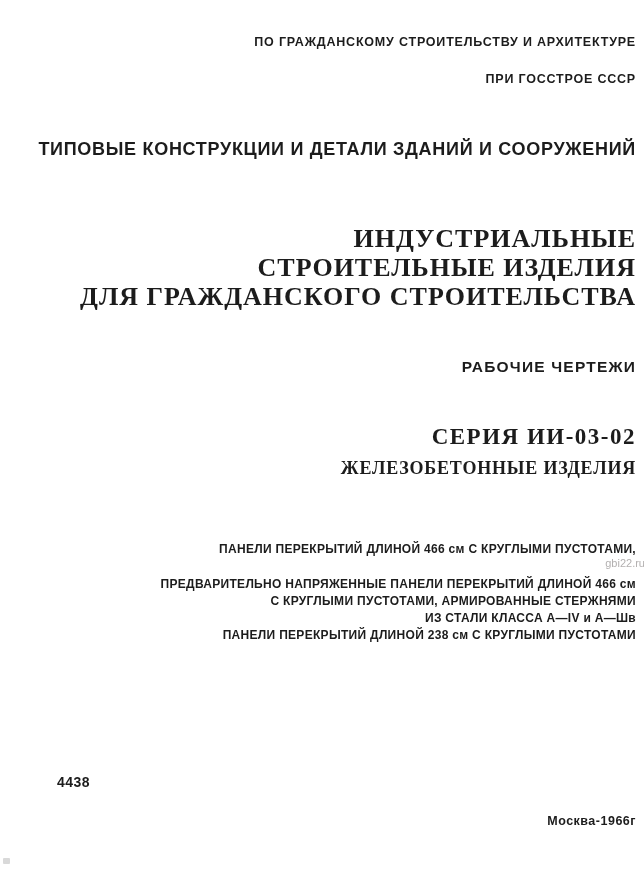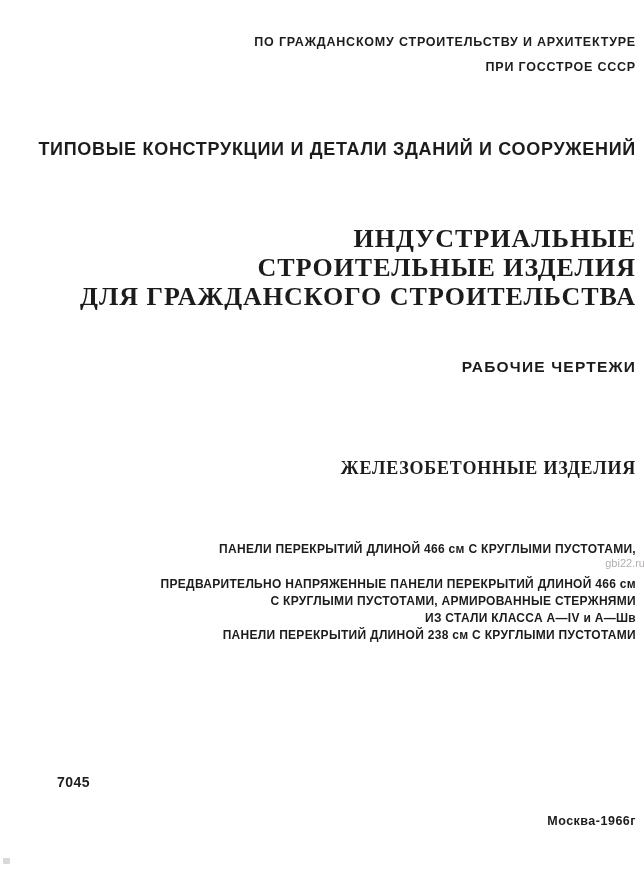--- a/index.html
+++ b/index.html
@@ -10,21 +10,21 @@
     background:#ffffff;
     overflow:hidden;
     font-family:"Liberation Sans","DejaVu Sans",sans-serif;
     color:#1c1c1c;
   }
   .line{position:absolute;left:0;width:636px;text-align:right;white-space:nowrap;}
   .sans-b{font-family:"Liberation Sans","DejaVu Sans",sans-serif;font-weight:bold;}
   .serif-b{font-family:"Liberation Serif","DejaVu Serif",serif;font-weight:bold;}
 
   .hdr1{top:35px;font-size:12.5px;letter-spacing:.8px;}
-  .hdr2{top:60px;font-size:12.5px;letter-spacing:.8px;}
+  .hdr2{top:72px;font-size:12.5px;letter-spacing:.8px;}
   .subject{top:139px;font-size:18px;letter-spacing:.7px;}
   .title1{top:224px;font-size:26px;letter-spacing:1px;}
   .title2{top:253px;font-size:26px;letter-spacing:1px;}
   .title3{top:282px;font-size:26px;letter-spacing:1px;}
   .doctype{top:358px;font-size:15.5px;letter-spacing:1.2px;}
   .series{top:424px;font-size:23px;letter-spacing:1.5px;}
   .series-sub{top:458px;font-size:18px;letter-spacing:.8px;}
   .album{top:514px;font-size:17px;letter-spacing:1.5px;word-spacing:8px;}
   .c0{top:542px;} .c1{top:559px;} .c2{top:577px;} .c3{top:594px;} .c4{top:611px;} .c5{top:628px;}
   .contents{font-size:12px;letter-spacing:.3px;}
@@ -50,28 +50,29 @@
   <div class="line sans-b hdr2">ПРИ ГОССТРОЕ СССР</div>
 
   <div class="line sans-b subject">ТИПОВЫЕ КОНСТРУКЦИИ И ДЕТАЛИ ЗДАНИЙ И СООРУЖЕНИЙ</div>
 
   <div class="line serif-b title1">ИНДУСТРИАЛЬНЫЕ</div>
   <div class="line serif-b title2">СТРОИТЕЛЬНЫЕ ИЗДЕЛИЯ</div>
   <div class="line sans-b doctype">РАБОЧИЕ ЧЕРТЕЖИ</div>
 
   <div class="line serif-b title3">ДЛЯ ГРАЖДАНСКОГО СТРОИТЕЛЬСТВА</div>
 
+  <div class="line serif-b series">СЕРИЯ ИИ-03-02</div>
   <div class="line serif-b series-sub">ЖЕЛЕЗОБЕТОННЫЕ ИЗДЕЛИЯ</div>
 
 
   <div class="line sans-b contents c0">ПАНЕЛИ ПЕРЕКРЫТИЙ ДЛИНОЙ 466 см С КРУГЛЫМИ ПУСТОТАМИ,</div>
   <div class="line sans-b contents c2">ПРЕДВАРИТЕЛЬНО НАПРЯЖЕННЫЕ ПАНЕЛИ ПЕРЕКРЫТИЙ ДЛИНОЙ 466 см</div>
   <div class="line sans-b contents c3">С КРУГЛЫМИ ПУСТОТАМИ, АРМИРОВАННЫЕ СТЕРЖНЯМИ</div>
   <div class="line sans-b contents c4">ИЗ СТАЛИ КЛАССА А—IV и А—Шв</div>
   <div class="line sans-b contents c5">ПАНЕЛИ ПЕРЕКРЫТИЙ ДЛИНОЙ 238 см С КРУГЛЫМИ ПУСТОТАМИ</div>
 
   <div class="watermark">gbi22.ru</div>
 
-  <div class="ordernum sans-b">7045</div>
+  <div class="ordernum sans-b">4438</div>
   <div class="line sans-b imprint">Москва-1966г</div>
 
   <div class="corner-speck"></div>
 </div>
 
 </body></html>

